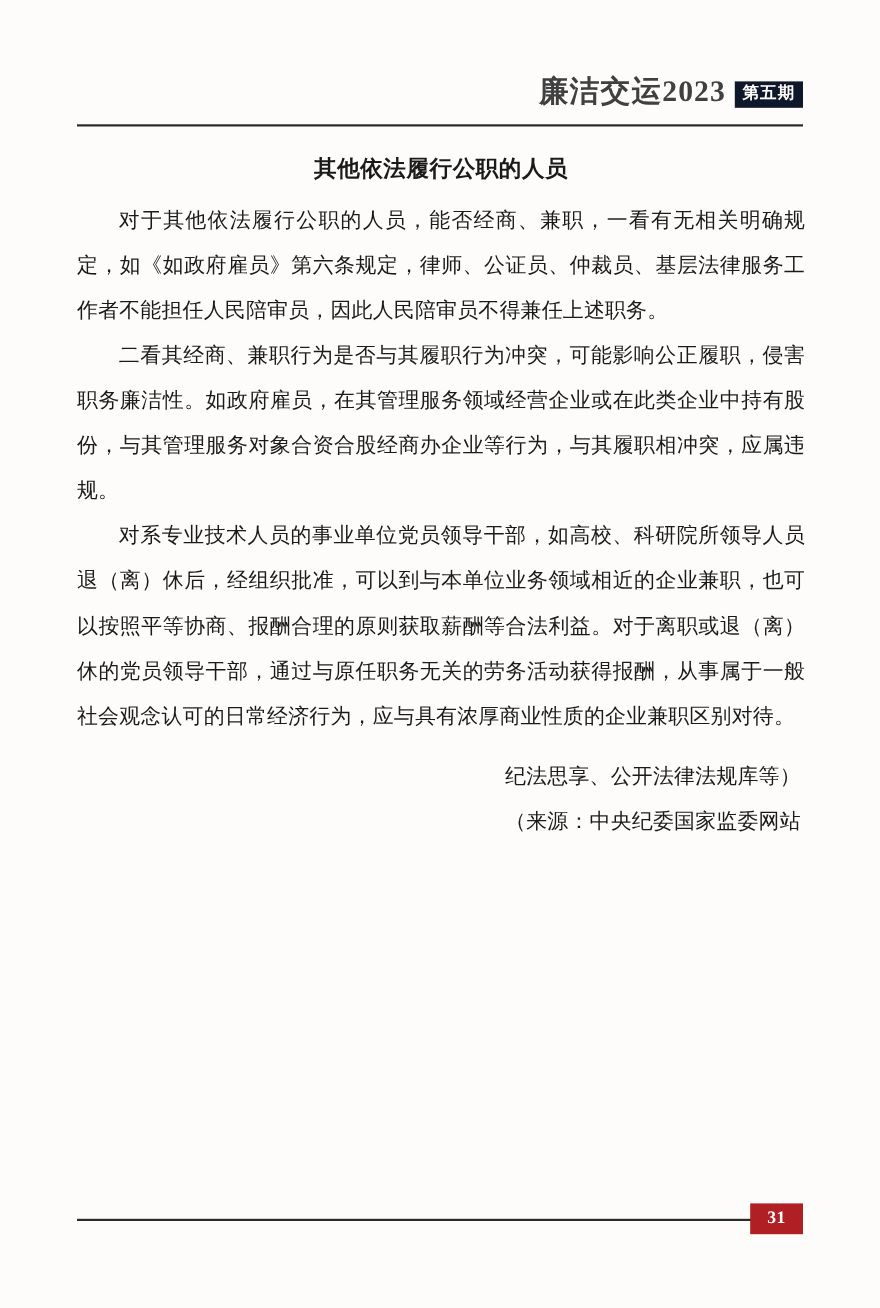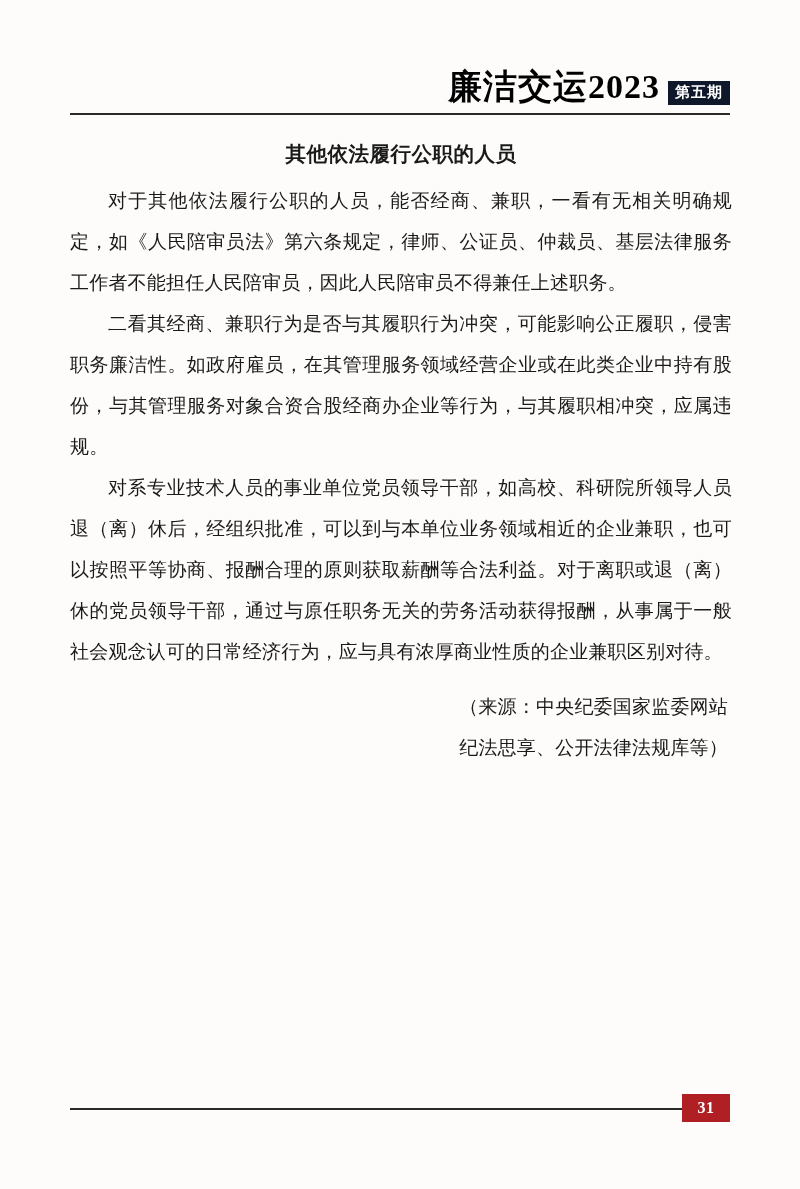--- a/index.html
+++ b/index.html
@@ -29,23 +29,23 @@
     top: 70px;
     width: 660px;
     display: flex;
     align-items: flex-end;
     justify-content: flex-end;
     gap: 8px;
   }
   .header-title {
     font-family: "Liberation Serif", "DejaVu Serif", serif;
     font-weight: bold;
-    font-size: 34px;
+    font-size: 27px;
     letter-spacing: 1px;
-    color: #000000;
+    color: #404040;
     line-height: 1;
     padding-bottom: 2px;
   }
   .header-badge {
     background: #0f172a;
     color: #fff;
     font-size: 15px;
     font-weight: bold;
     padding: 4px 7px 5px 7px;
     line-height: 1;
@@ -134,28 +134,28 @@
 
   <div class="header">
     <span class="header-title">廉洁交运2023</span>
     <span class="header-badge">第五期</span>
   </div>
   <div class="header-rule"></div>
 
   <div class="content">
 
     <h2 class="section-heading">其他依法履行公职的人员</h2>
-    <p class="para">对于其他依法履行公职的人员，能否经商、兼职，一看有无相关明确规定，如《人民陪审员法》第六条规定，律师、公证员、仲裁员、基层法律服务工作者不能担任人民陪审员，因此人民陪审员不得兼任上述职务。</p>
+    <p class="para">对于其他依法履行公职的人员，能否经商、兼职，一看有无相关明确规定，如《如政府雇员》第六条规定，律师、公证员、仲裁员、基层法律服务工作者不能担任人民陪审员，因此人民陪审员不得兼任上述职务。</p>
     <p class="para">二看其经商、兼职行为是否与其履职行为冲突，可能影响公正履职，侵害职务廉洁性。如政府雇员，在其管理服务领域经营企业或在此类企业中持有股份，与其管理服务对象合资合股经商办企业等行为，与其履职相冲突，应属违规。</p>
 
     <p class="para">对系专业技术人员的事业单位党员领导干部，如高校、科研院所领导人员退（离）休后，经组织批准，可以到与本单位业务领域相近的企业兼职，也可以按照平等协商、报酬合理的原则获取薪酬等合法利益。对于离职或退（离）休的党员领导干部，通过与原任职务无关的劳务活动获得报酬，从事属于一般社会观念认可的日常经济行为，应与具有浓厚商业性质的企业兼职区别对待。</p>
 
     <p class="source">
+      <span class="src-line">纪法思享、公开法律法规库等）</span>
       <span class="src-line">（来源：中央纪委国家监委网站</span>
-      <span class="src-line">纪法思享、公开法律法规库等）</span>
     </p>
 
   </div>
 
   <div class="footer-rule"></div>
   <div class="page-number">31</div>
 
 </div>
 
 </body></html>

